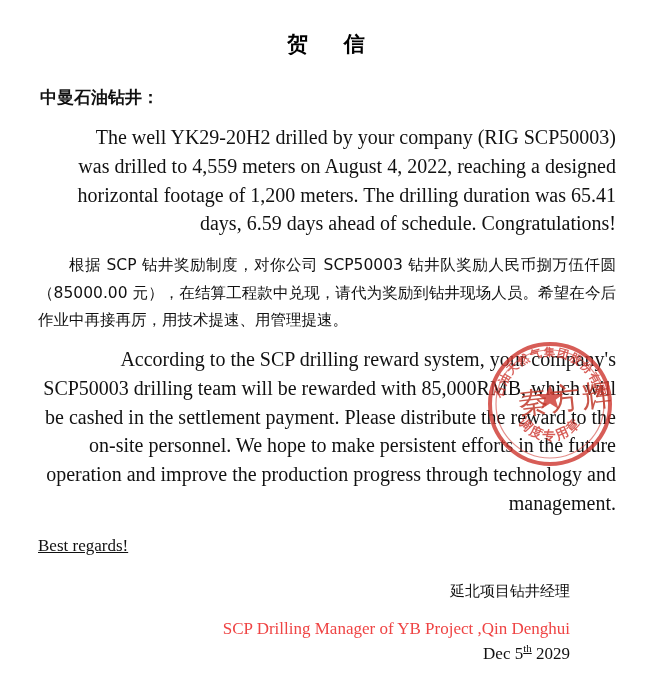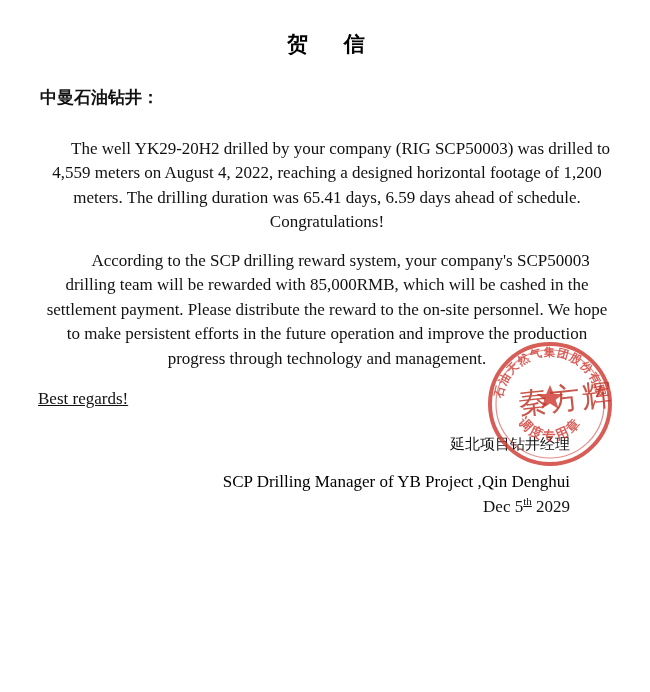--- a/index.html
+++ b/index.html
@@ -31,39 +31,39 @@
     padding-left: 14px;
     margin-top: 8px;
     margin-bottom: 28px;
     color: #000;
   }
   .salutation {
     font-family: "DejaVu Sans", sans-serif;
     font-size: 17px;
     font-weight: 600;
     margin-left: 4px;
-    margin-bottom: 28px;
+    margin-bottom: 14px;
     color: #111;
   }
   .para-cn {
     font-family: "DejaVu Sans", sans-serif;
     font-size: 15.5px;
     line-height: 1.78;
     text-indent: 2em;
     margin: 0 0 10px 2px;
     text-align: justify;
     color: #111;
   }
   .para-en {
     font-family: "Liberation Serif", serif;
-    font-size: 17px;
+    font-size: 20px;
     line-height: 1.44;
     text-indent: 1.6em;
     margin: 0 0 14px 2px;
-    text-align: center;
+    text-align: right;
     color: #111;
   }
   .closing {
     font-family: "Liberation Serif", serif;
     font-size: 17px;
     margin: 18px 0 0 2px;
     color: #111;
     text-decoration: underline;
   }
   .signature-block {
@@ -75,21 +75,21 @@
   }
   .sig-line-cn {
     font-family: "DejaVu Sans", sans-serif;
     font-size: 15px;
     color: #111;
     margin-bottom: 18px;
   }
   .sig-line-en {
     font-family: "Liberation Serif", serif;
     font-size: 17px;
-    color: #000000;
+    color: #ef4444;
     margin-bottom: 3px;
   }
   .sig-line-date {
     font-family: "Liberation Serif", serif;
     font-size: 17px;
     color: #111;
   }
   .sig-line-date sup {
     font-size: 11px;
     vertical-align: super;
@@ -126,20 +126,21 @@
 
 <div class="page">
 
   <div class="doc-title">贺 信</div>
 
   <div class="salutation">中曼石油钻井：</div>
 
 
   <p class="para-en">The well YK29-20H2 drilled by your company (RIG SCP50003) was drilled to 4,559 meters on August 4, 2022, reaching a designed horizontal footage of 1,200 meters. The drilling duration was 65.41 days, 6.59 days ahead of schedule. Congratulations!</p>
 
+  <p class="para-cn">根据 SCP 钻井奖励制度，对你公司 SCP50003 钻井队奖励人民币捌万伍仟圆（85000.00 元），在结算工程款中兑现，请代为奖励到钻井现场人员。希望在今后作业中再接再厉，用技术提速、用管理提速。</p>
 
   <p class="para-en">According to the SCP drilling reward system, your company's SCP50003 drilling team will be rewarded with 85,000RMB, which will be cashed in the settlement  payment. Please distribute the reward to the on-site personnel. We hope to make persistent efforts in the future operation and improve the production progress through technology and management.</p>
 
   <div class="closing">Best regards!</div>
 
   <div class="signature-block">
     <div class="sig-line-cn">延北项目钻井经理</div>
     <div class="sig-line-en">SCP Drilling Manager of YB Project ,Qin Denghui</div>
     <div class="sig-line-date"><span>Dec 5</span><sup>th</sup><span> 2029</span></div>
   </div>

